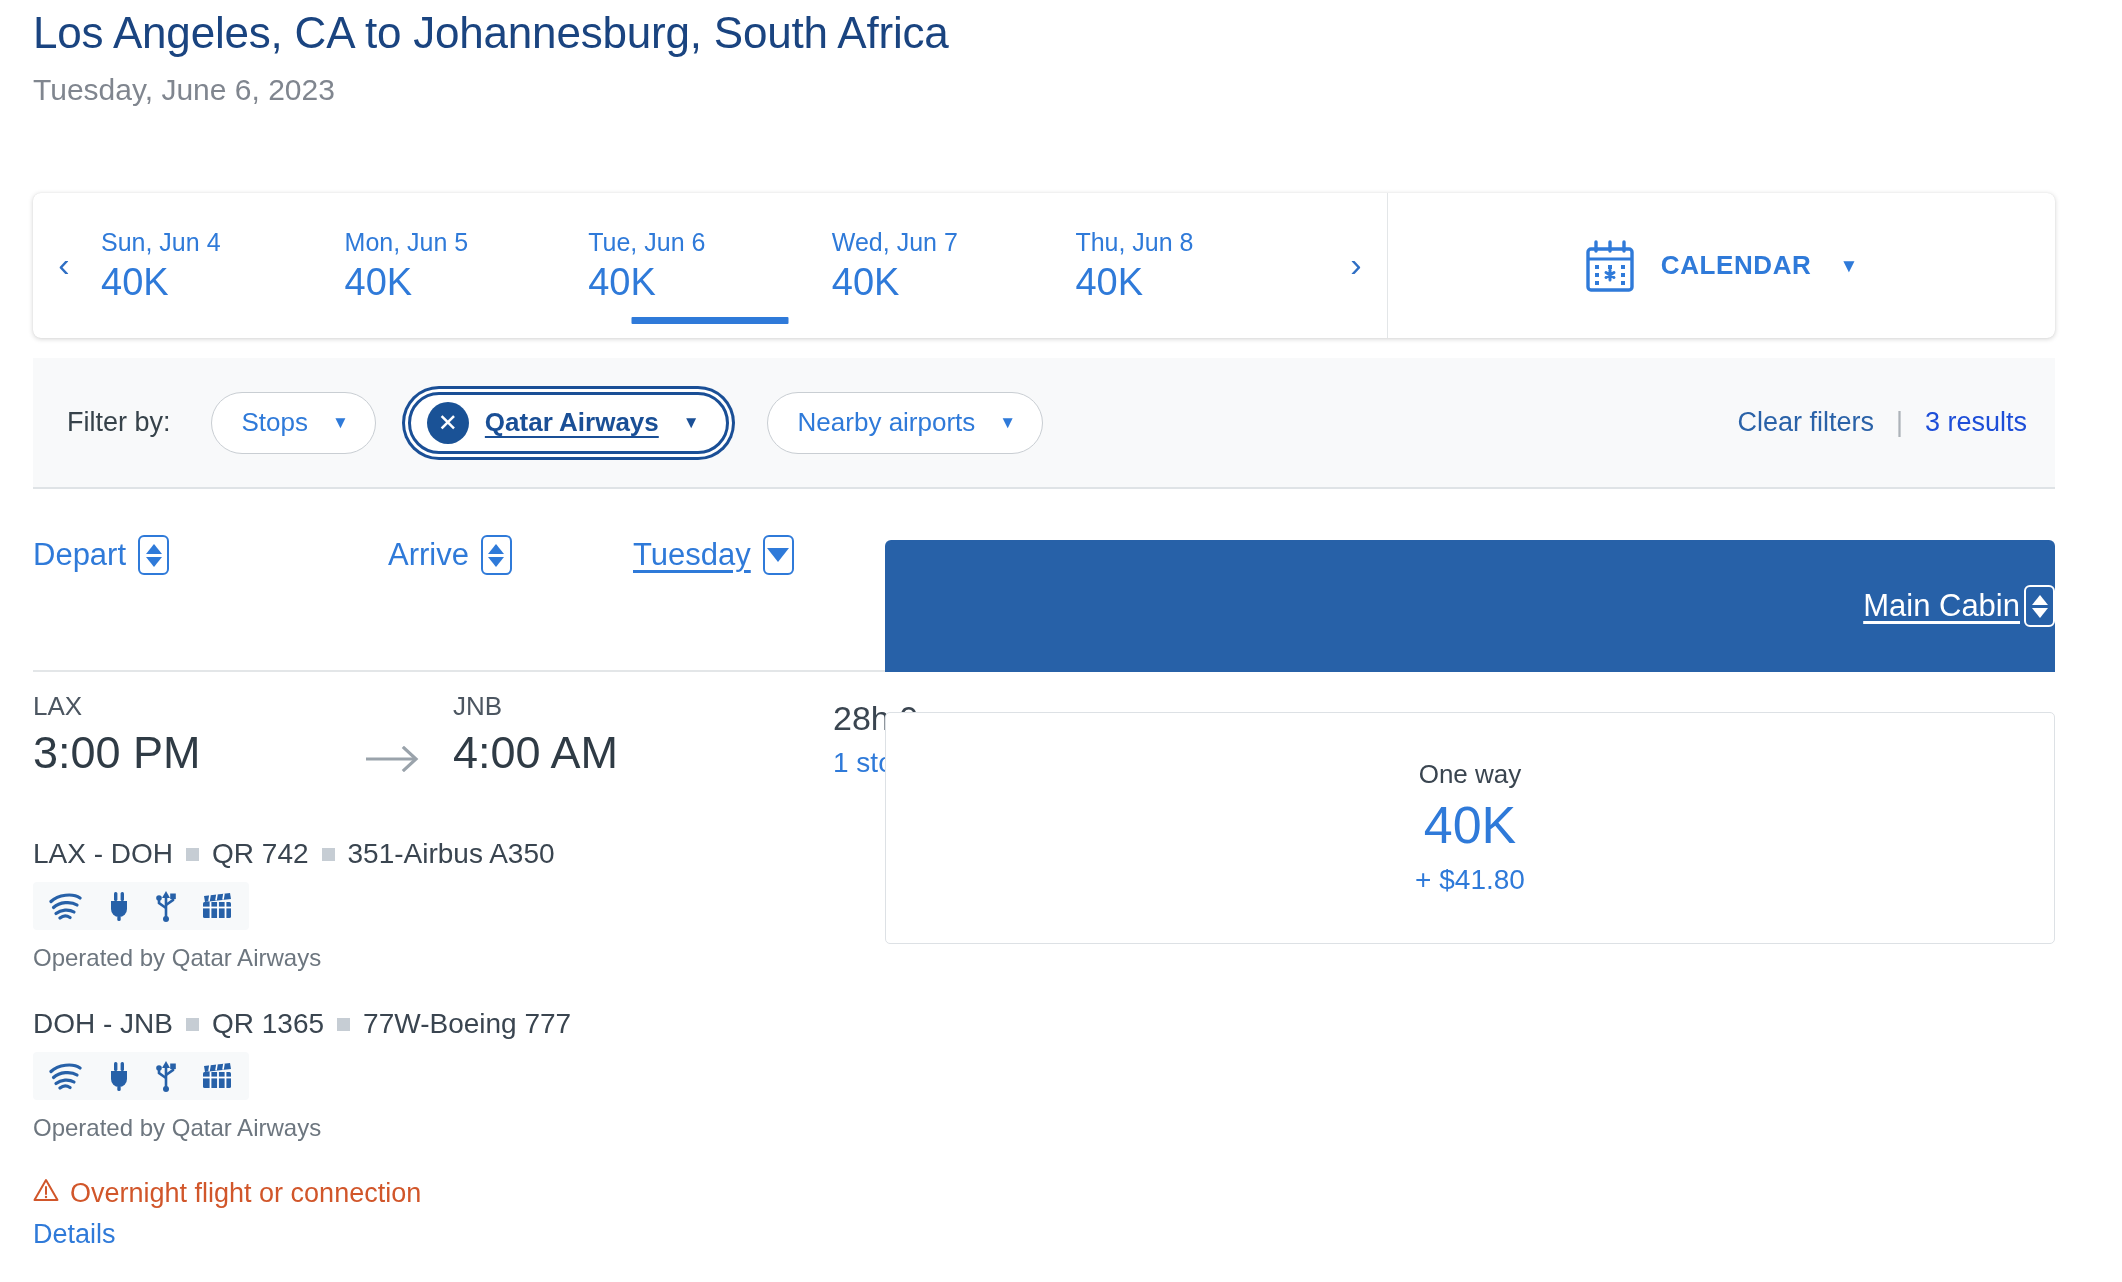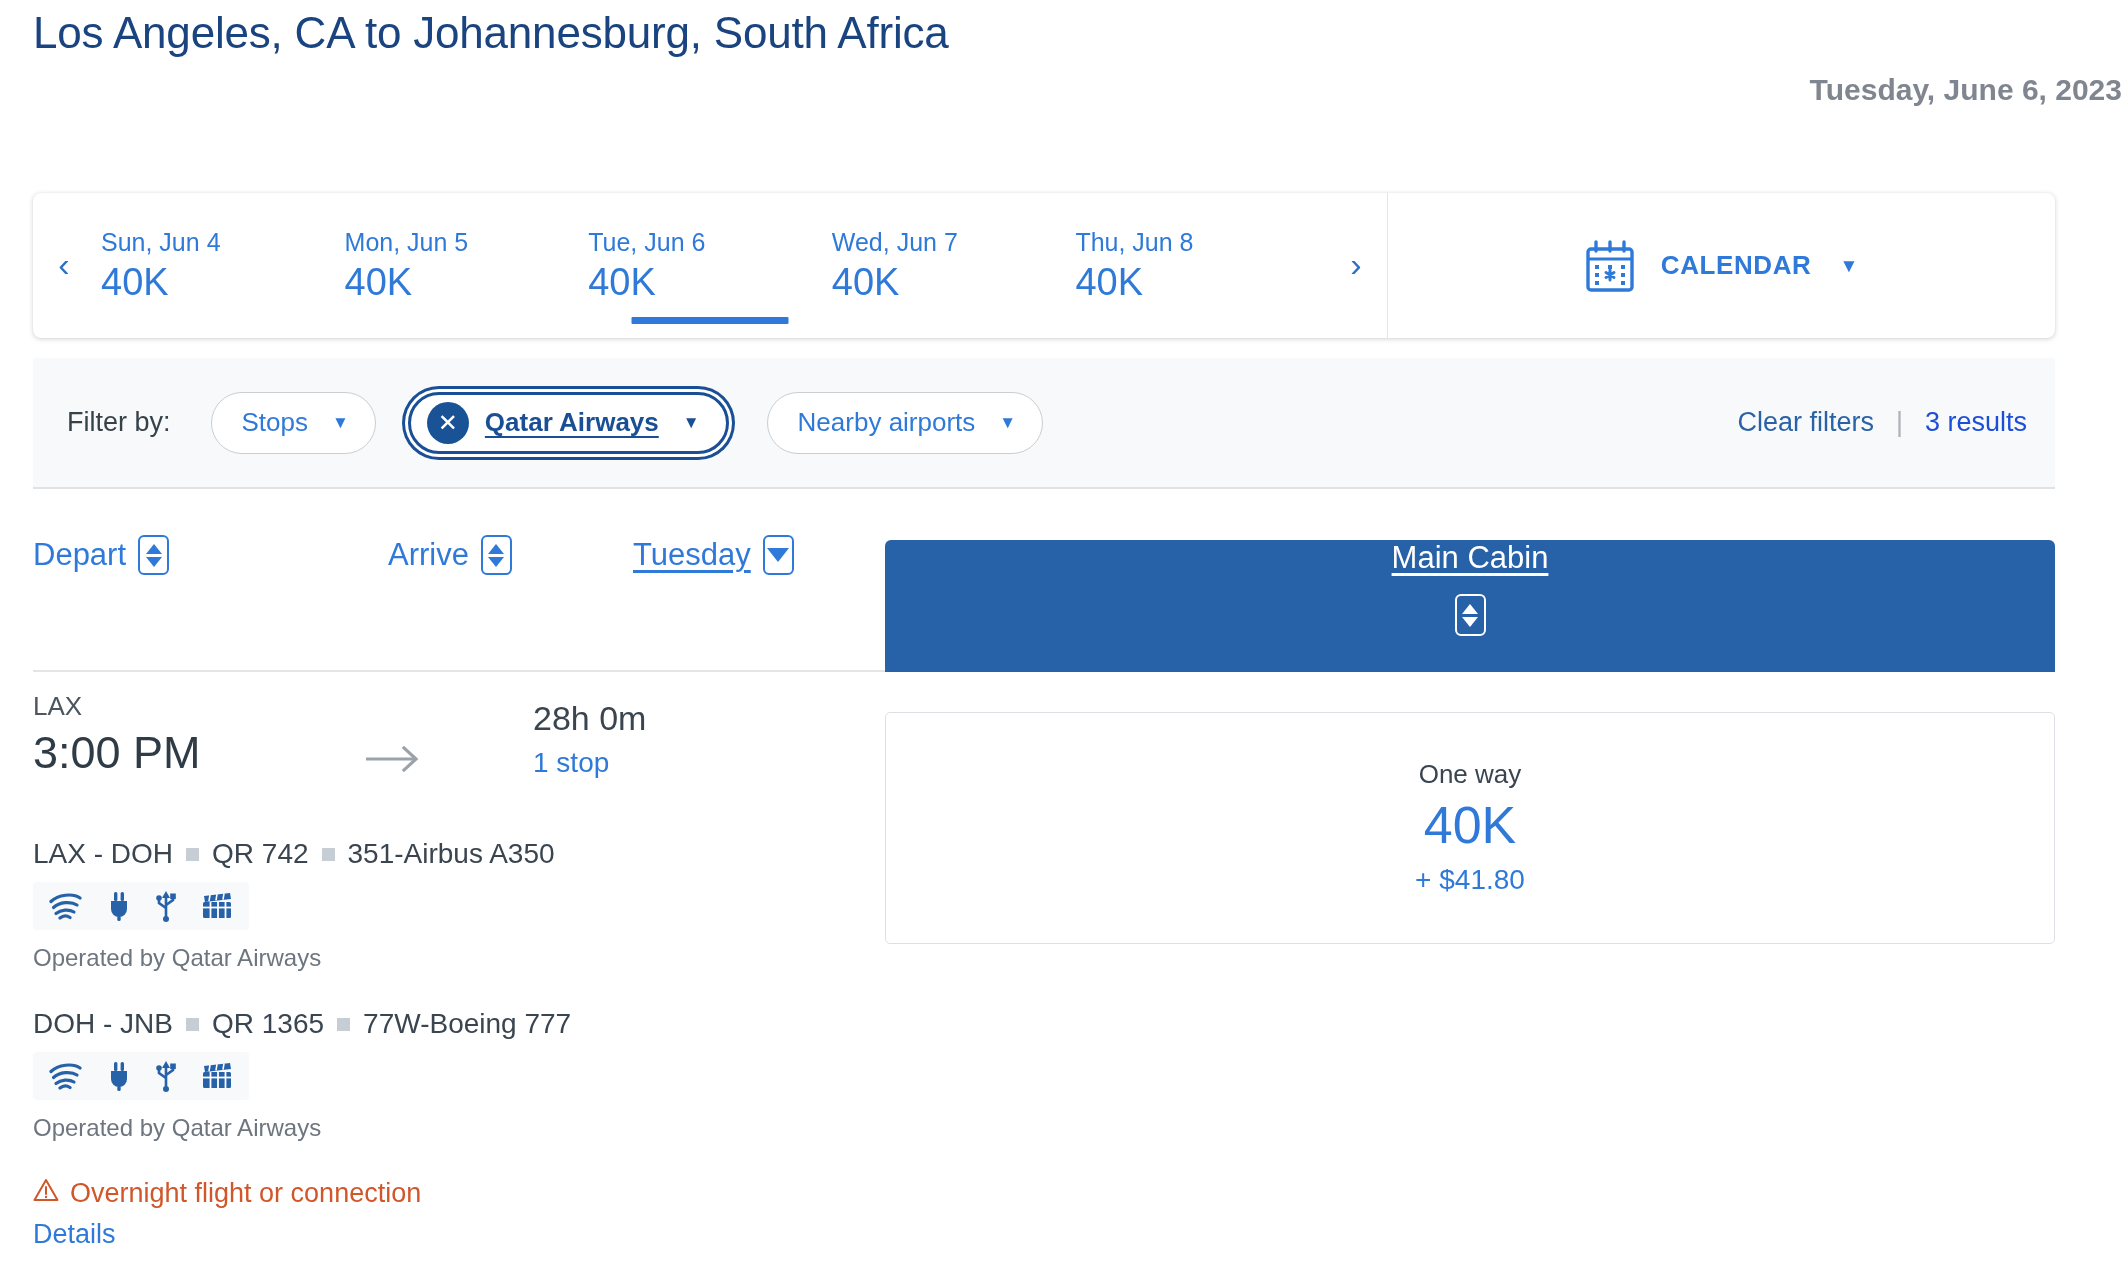--- a/index.html
+++ b/index.html
@@ -29,24 +29,23 @@
     font-size: 44px;
     line-height: 58px;
     font-weight: 400;
     color: #1a4480;
     letter-spacing: -0.2px;
     white-space: nowrap;
   }
   .route-date {
     font-size: 30px;
     line-height: 44px;
-    font-weight: 700;
+    font-weight: 400;
     color: #80868f;
     margin-top: 6px;
-    text-align: right;
   }
 
   
   .datecard {
     position: absolute;
     left: 33px;
     top: 193px;
     width: 2022px;
     height: 145px;
     background: #ffffff;
@@ -284,24 +283,23 @@
   .cabin-header {
     position: absolute;
     left: 885px;
     top: 540px;
     width: 1170px;
     height: 132px;
     background: #2761a8;
     border-radius: 6px 6px 0 0;
     display: flex;
     align-items: center;
-    justify-content: flex-start;
-    gap: 18px;
-    cursor: pointer;
-    flex-direction: column;
+    justify-content: flex-end;
+    gap: 4px;
+    cursor: pointer;
   }
   .cabin-label {
     font-size: 31px;
     color: #ffffff;
     text-decoration: underline;
     text-underline-offset: 5px;
   }
   .cabin-box {
     width: 31px;
     height: 42px;
@@ -586,20 +584,24 @@
         <div class="time">3:00 PM</div>
       </div>
 
       <div class="arrow-mid">
         <svg width="56" height="26" viewBox="0 0 56 26" fill="none" xmlns="http://www.w3.org/2000/svg">
           <line x1="1" y1="13" x2="50" y2="13" stroke="#9aa3ab" stroke-width="3.2"></line>
           <polyline points="39,2 51,13 39,24" fill="none" stroke="#9aa3ab" stroke-width="3.2" stroke-linecap="square"></polyline>
         </svg>
       </div>
 
+      <div class="ep">
+        <div class="code">JNB</div>
+        <div class="time">4:00 AM</div>
+      </div>
 
       <div class="dur">
         <div class="dur-main">28h 0m</div>
         <div class="dur-stops">1 stop</div>
       </div>
     </div>
 
     <div class="segments">
 
       <div class="seg">

